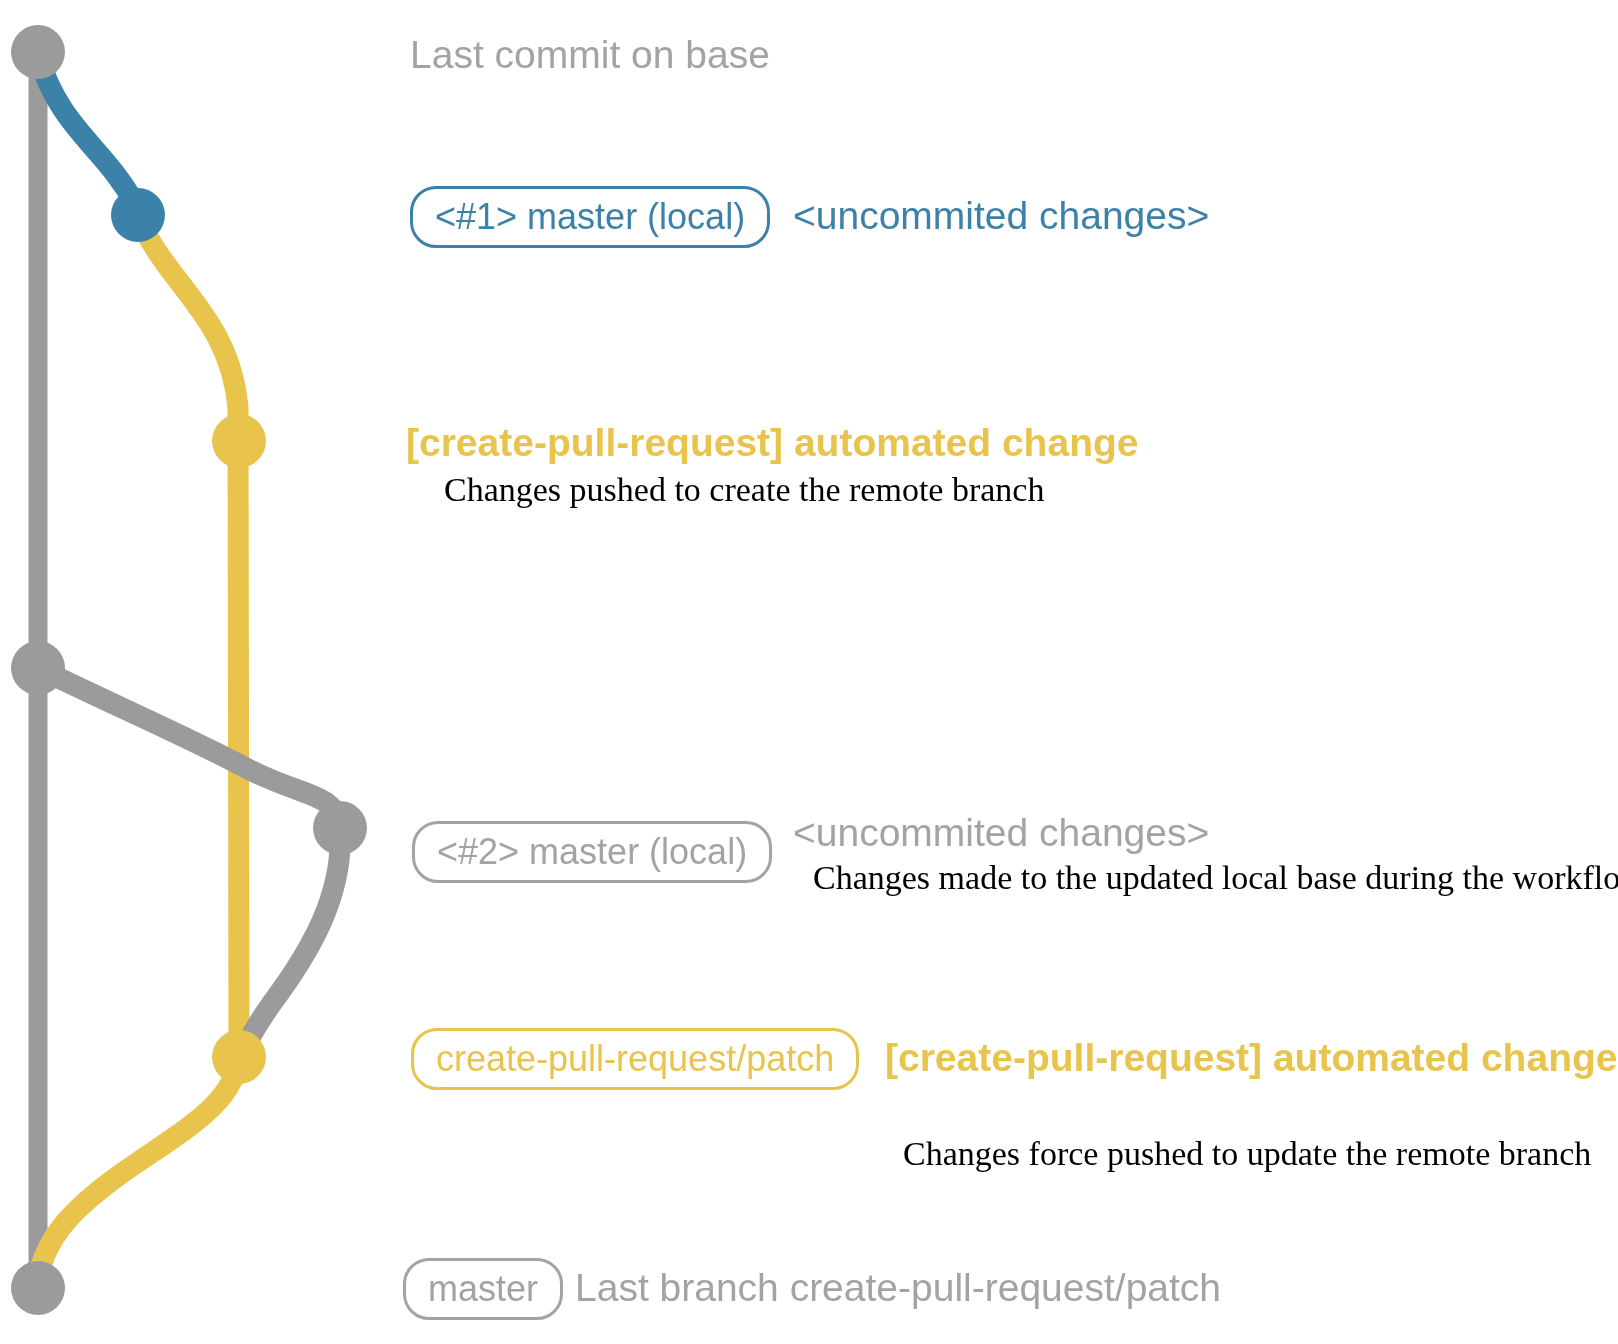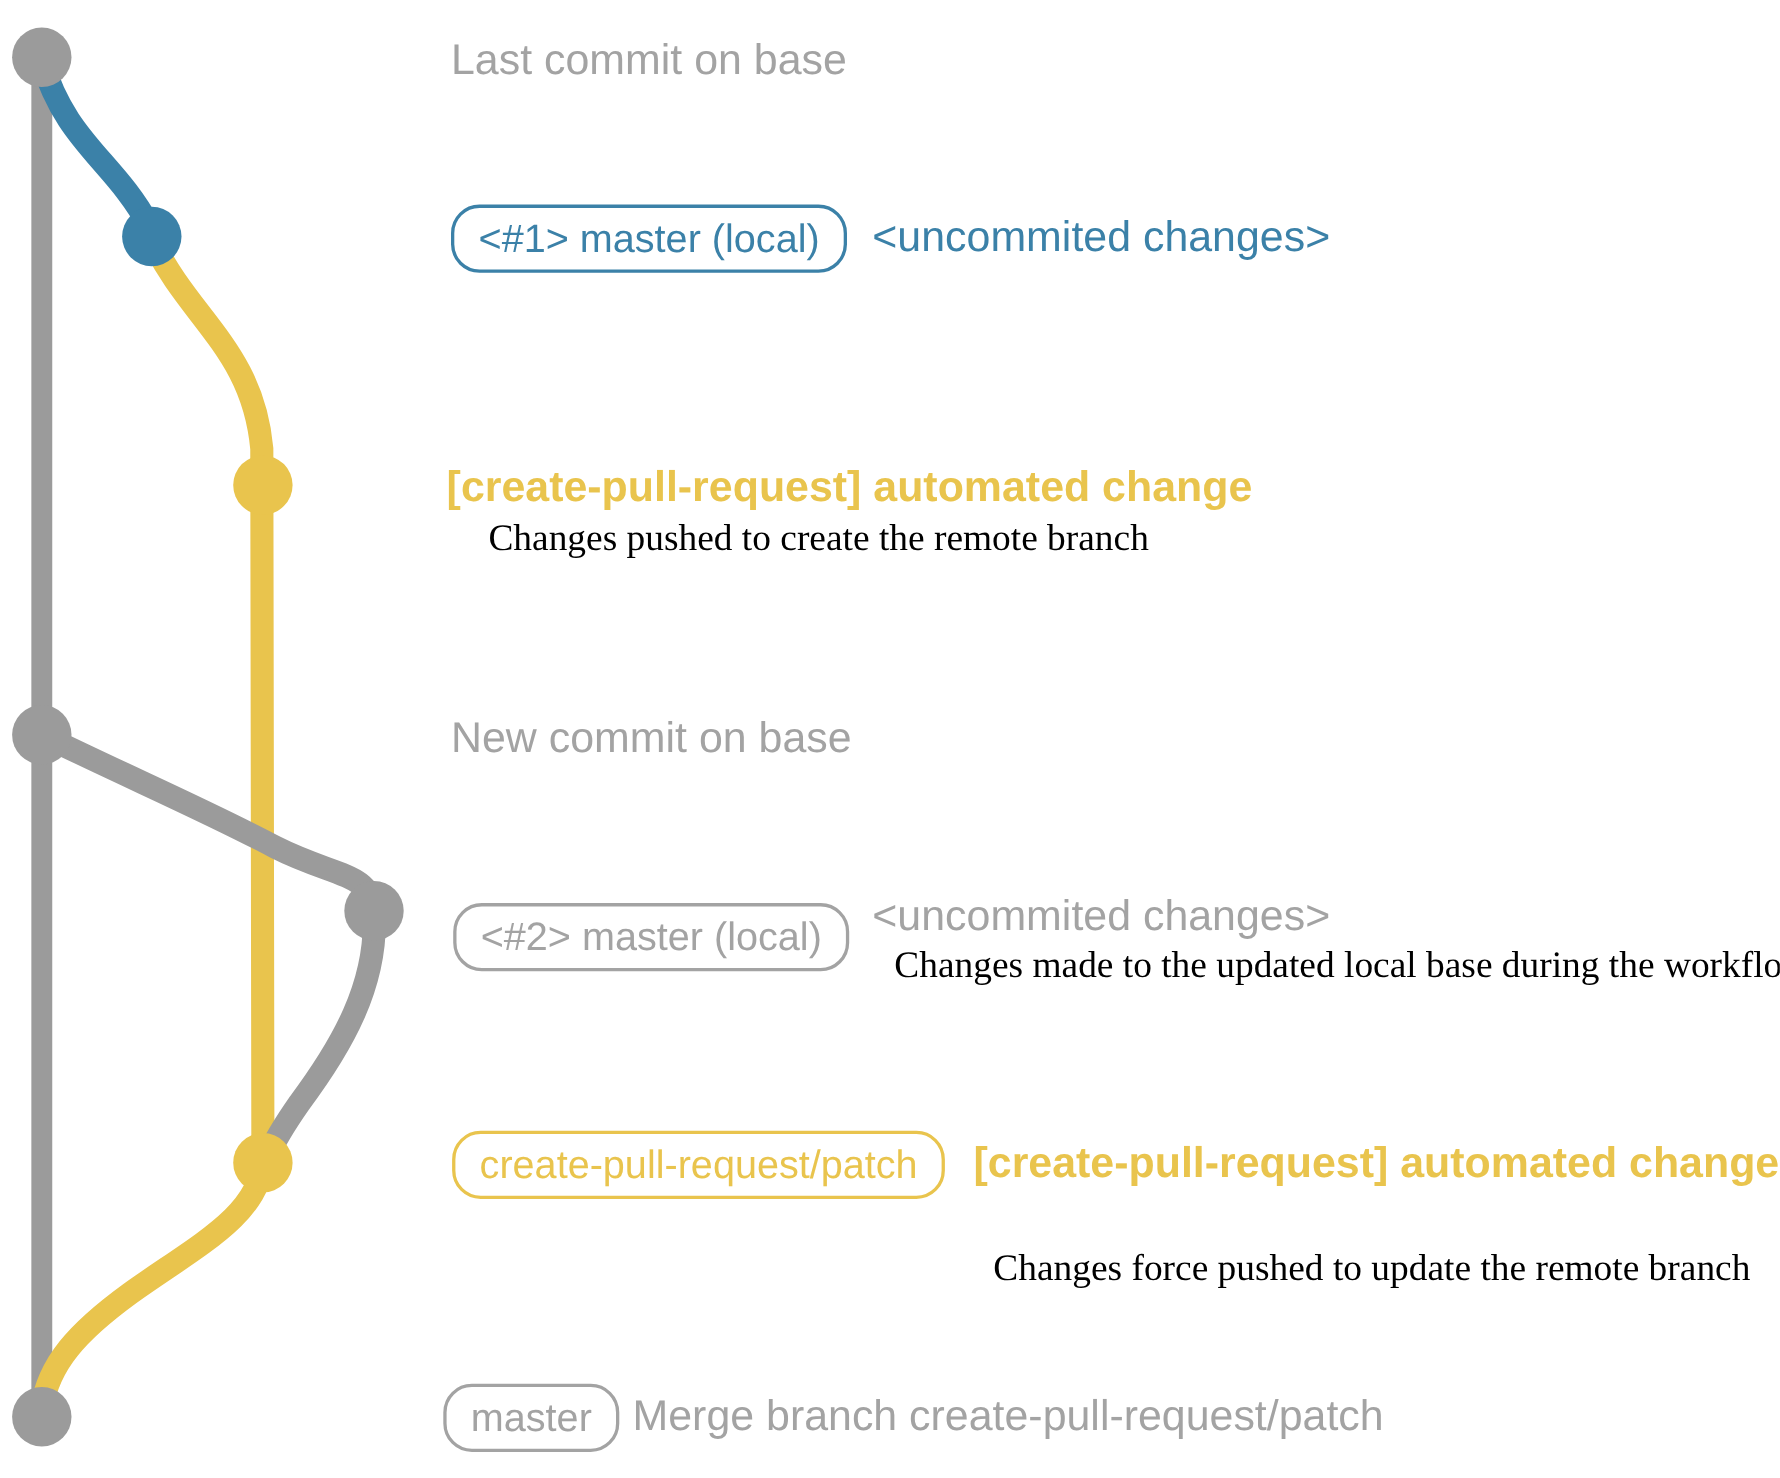--- a/index.html
+++ b/index.html
@@ -94,26 +94,25 @@
   </svg>
 
   <div class="abs note" style="left:410px; top:33px;">Last commit on base</div>
 
   <div class="abs ref-badge badge-blue" style="left:410px; top:186px;">&lt;#1&gt; master (local)</div>
   <div class="abs msg msg-blue" style="left:793px; top:194px;">&lt;uncommited changes&gt;</div>
 
   <div class="abs msg msg-yellow" style="left:406px; top:421px;">[create-pull-request] automated change</div>
   <div class="abs desc" style="left:424px; top:470px;margin-left:20px;">Changes pushed to create the remote branch</div>
 
-  <div class="abs note" style="left:410px; top:650px;">New commit on base</div>
 
   <div class="abs ref-badge badge-gray" style="left:412px; top:801px;margin-top:20px;">&lt;#2&gt; master (local)</div>
   <div class="abs msg msg-gray" style="left:793px; top:811px;">&lt;uncommited changes&gt;</div>
   <div class="abs desc" style="left:813px; top:858px;">Changes made to the updated local base during the workflow</div>
 
   <div class="abs ref-badge badge-yellow" style="left:411px; top:1028px;">create-pull-request/patch</div>
   <div class="abs msg msg-yellow" style="left:885px; top:1036px;">[create-pull-request] automated change</div>
   <div class="abs desc" style="left:903px; top:1086px;margin-top:48px;">Changes force pushed to update the remote branch</div>
 
   <div class="abs ref-badge badge-gray" style="left:403px; top:1258px;">master</div>
-  <div class="abs msg msg-gray" style="left:575px; top:1266px;">Merge branch create-pull-request/patch</div>
+  <div class="abs msg msg-gray" style="left:575px; top:1266px;">Last branch create-pull-request/patch</div>
 
 </div>
 
 </body></html>

